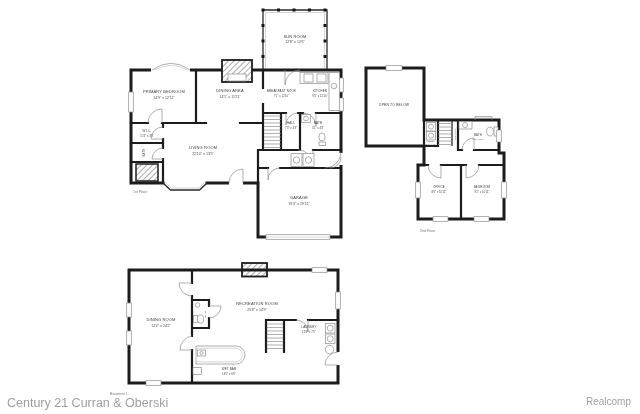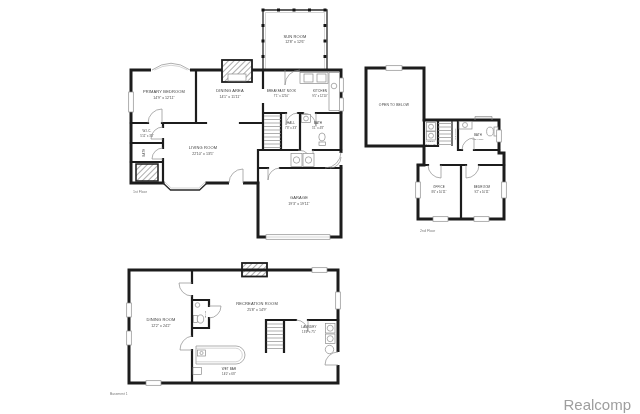--- a/index.html
+++ b/index.html
@@ -14,21 +14,21 @@
   .wall{stroke:#1c1c1c;stroke-width:3;fill:none;stroke-linecap:square;}
   .iwall{stroke:#1c1c1c;stroke-width:2.2;fill:none;stroke-linecap:square;}
   .mwall{stroke:#2a2a2a;stroke-width:1.3;fill:none;}
   .thin{stroke:#8c8c8c;stroke-width:.7;fill:none;}
   .thin2{stroke:#a8a8a8;stroke-width:.5;fill:none;}
   .fix{stroke:#8c8c8c;stroke-width:.7;fill:#fff;}
   .win{fill:#fff;stroke:#8c8c8c;stroke-width:.7;}
   .wout{fill:#fff;stroke:none;}
   .post{fill:#141414;}
   .footer-left{position:absolute;left:7px;top:396px;font-size:12.5px;color:#9e9e9e;}
-  .footer-right{position:absolute;right:9px;top:396px;font-size:15px;color:#9e9e9e;padding-left:32px;}
+  .footer-right{position:absolute;right:9px;top:396px;font-size:10px;color:#9e9e9e;padding-left:32px;}
 </style>
 </head>
 <body>
 
 <div class="canvas">
 <svg width="640" height="414" viewBox="0 0 640 414">
   <defs>
     <pattern id="hatchP" width="4" height="4" patternUnits="userSpaceOnUse" patternTransform="rotate(45)">
       <rect width="4" height="4" fill="#fff"></rect>
       <line x1="0" y1="0" x2="0" y2="4" stroke="#5a5a5a" stroke-width="1"></line>
@@ -272,14 +272,15 @@
       <text class="rname xs" x="205.5" y="314" transform="rotate(-90 205.5 314)">BATH</text>
       <text class="rname sm" x="309" y="328">LAUNDRY</text>
       <text class="rdim sd" x="309" y="332.5">13'6" x 7'5"</text>
       <text class="rname sm" x="229" y="370">WET BAR</text>
       <text class="rdim sd" x="229" y="374.8">14'0" x 6'8"</text>
       <text class="flabel" x="110" y="394.5" style="font-size:3.3px">Basement 1</text>
     </g>
   </g>
 </svg>
 
+<div class="footer-left">Century 21 Curran &amp; Oberski</div>
 <div class="footer-right">Realcomp</div>
 </div>
 
 </body></html>

